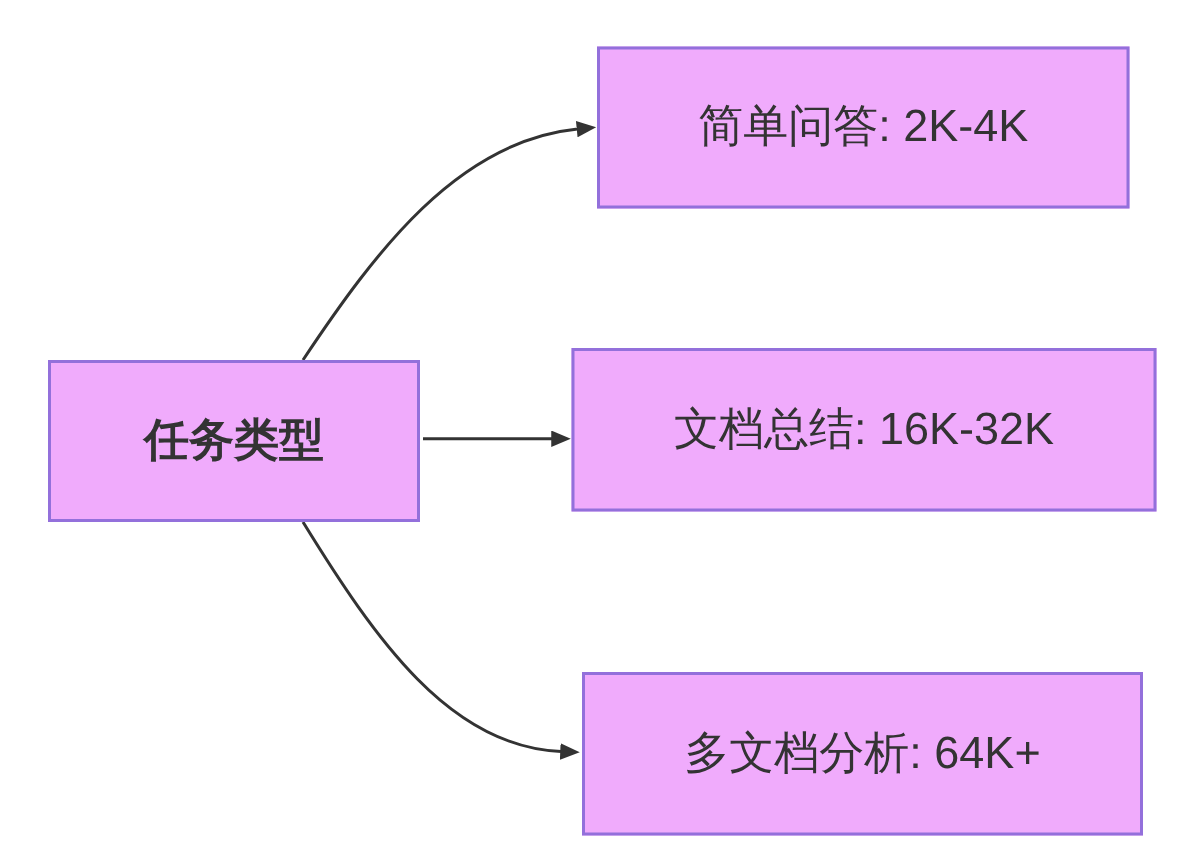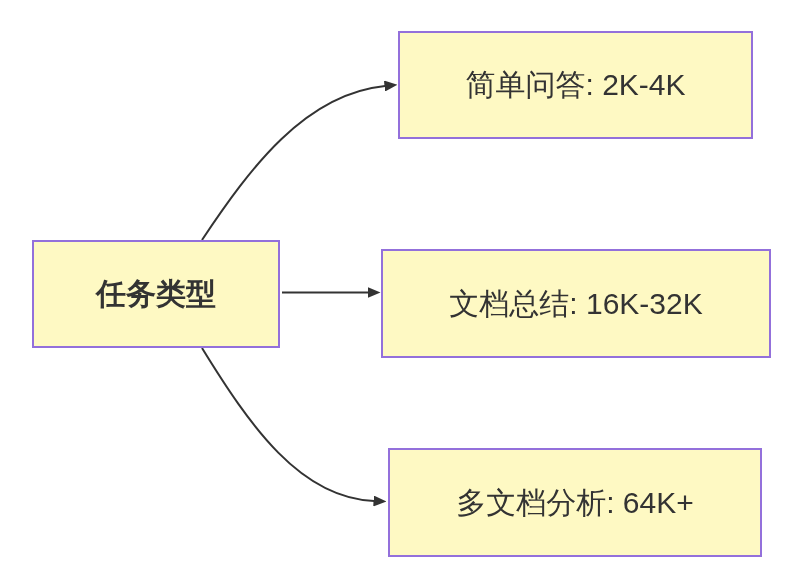--- a/index.html
+++ b/index.html
@@ -25,33 +25,33 @@
   }
   .edge-path {
     fill: none;
     stroke: #333333;
     stroke-width: 2;
   }
   .node {
     position: absolute;
     z-index: 2;
     box-sizing: border-box;
-    background: #fef9c3;
+    background: #f0abfc;
     border: 2px solid #9370DB;
     display: flex;
     align-items: center;
     justify-content: center;
     color: #333333;
     font-size: 30px;
     line-height: 1.2;
     white-space: nowrap;
   }
   .node-root   { left: 32px;  top: 240px; width: 248px; height: 108px; font-weight: bold; }
   .node-branch1{ left: 398px; top: 31px;  width: 355px; height: 108px; }
-  .node-branch2{ left: 381px; top: 249px; width: 390px; height: 109px; }
+  .node-branch2{ left: 381px; top: 232px; width: 390px; height: 109px; }
   .node-branch3{ left: 388px; top: 448px; width: 374px; height: 109px; }
 </style>
 </head>
 <body>
 
 <div class="diagram-canvas">
 
   <svg class="edges-layer" width="787" height="572" viewBox="0 0 787 572" xmlns="http://www.w3.org/2000/svg">
     <defs>
       <marker id="arrowhead" markerUnits="userSpaceOnUse" markerWidth="13" markerHeight="11" refX="0.5" refY="5.5" orient="auto">

